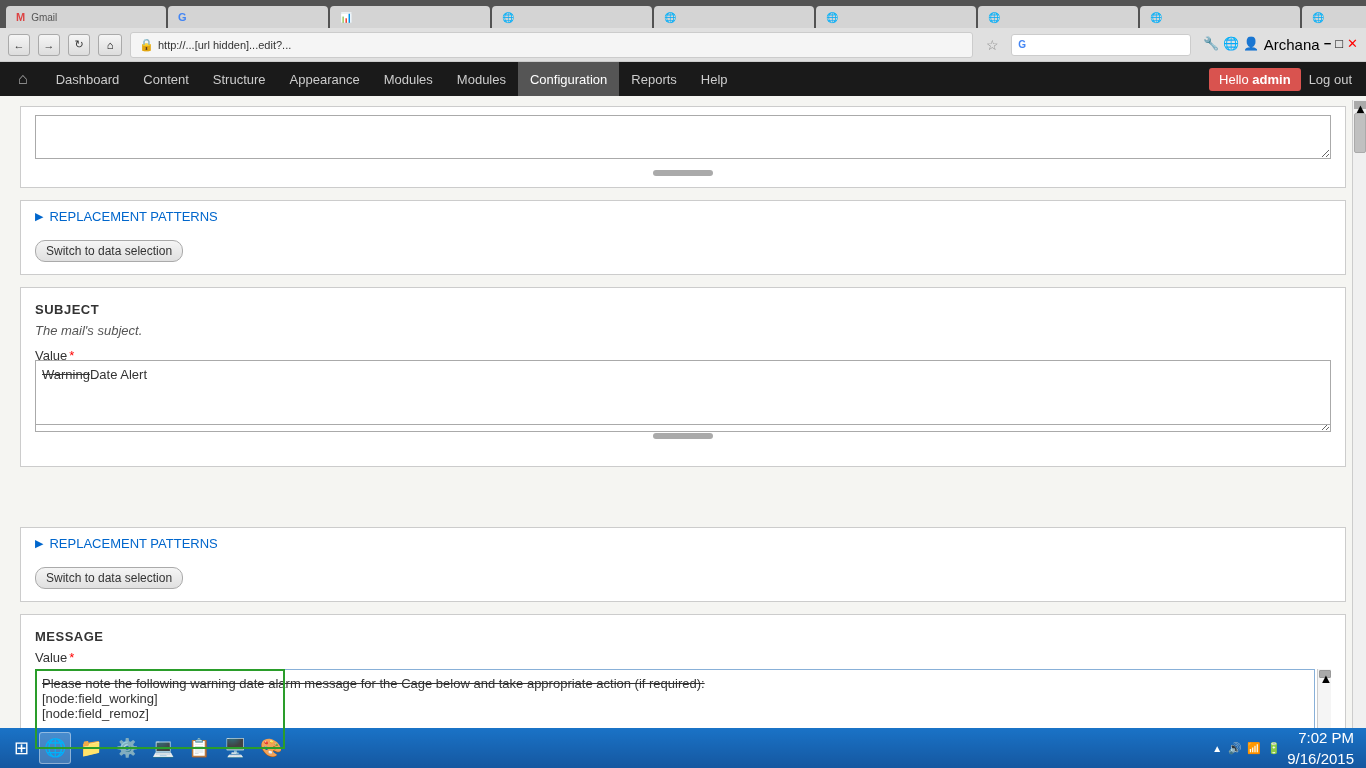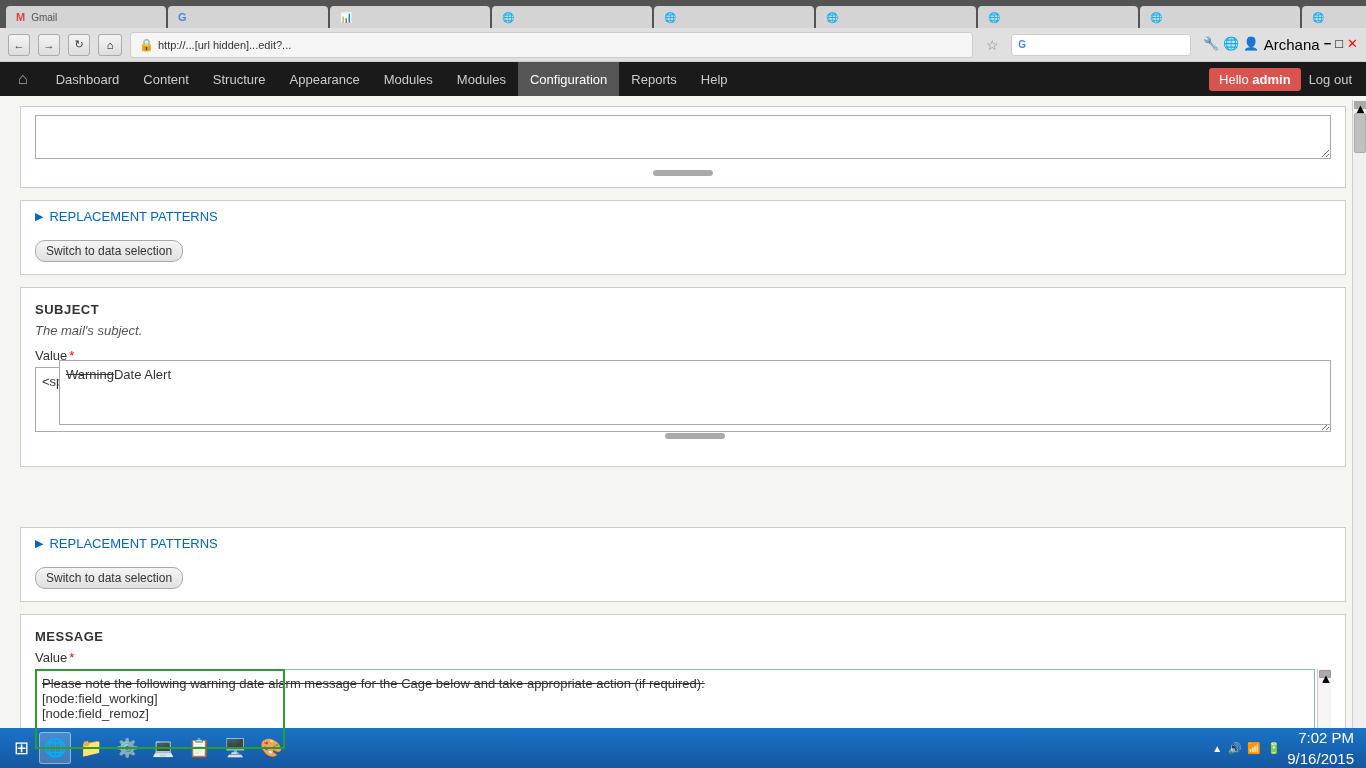--- a/index.html
+++ b/index.html
@@ -359,21 +359,21 @@
   <div class="field-section" style="margin-bottom:12px;">
     <div class="field-section-title">SUBJECT</div>
     <div class="field-description">The mail's subject.</div>
     <div class="field-label">
       <span>Value</span><span class="required">*</span>
     </div>
     <div class="textarea-with-resize">
       <textarea class="field-textarea" style="min-height: 65px; resize: both;">&lt;span class="strikethrough"&gt;Warning&lt;/span&gt;Date Alert</textarea>
     </div>
 
-    <div style="position:relative;margin-top:-75px;margin-bottom:10px;pointer-events:none;padding-left:24px;">
+    <div style="position:relative;margin-top:-75px;margin-bottom:10px;pointer-events:none;">
       <div style="background:white;border:1px solid #aaa;padding:6px;min-height:65px;font-size:13px;color:#333;font-family:Arial,sans-serif;">
         <span style="text-decoration:line-through;">Warning</span><span>Date Alert</span>
       </div>
       <div style="text-align:center;margin-top:2px;">
         <span style="display:inline-block;width:60px;height:6px;background:#aaa;border-radius:3px;"></span>
       </div>
     </div>
   </div>
 
   <div class="replacement-patterns" style="margin-bottom:12px;margin-top:60px;">

